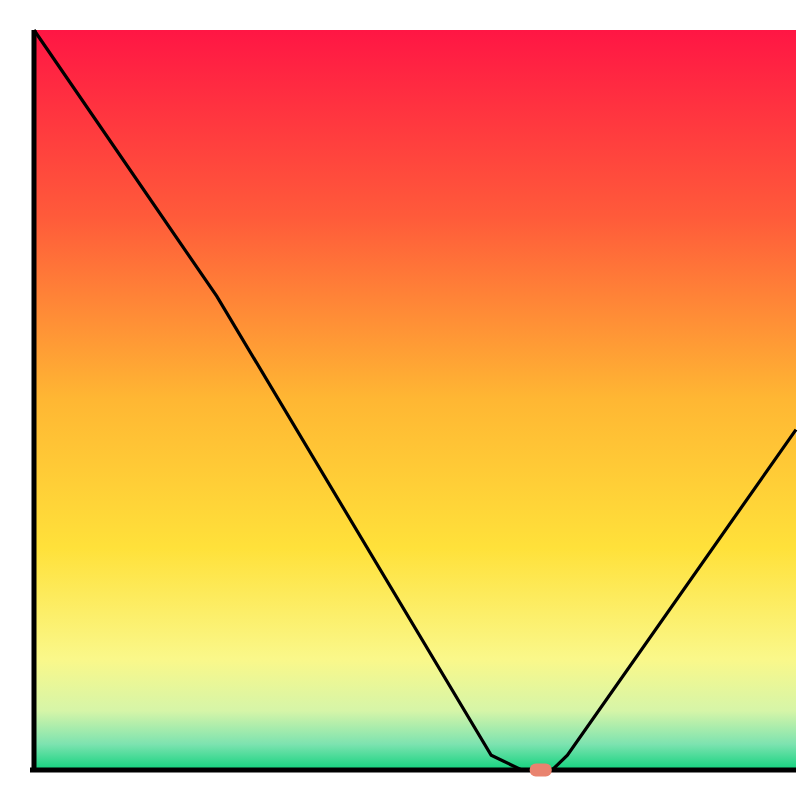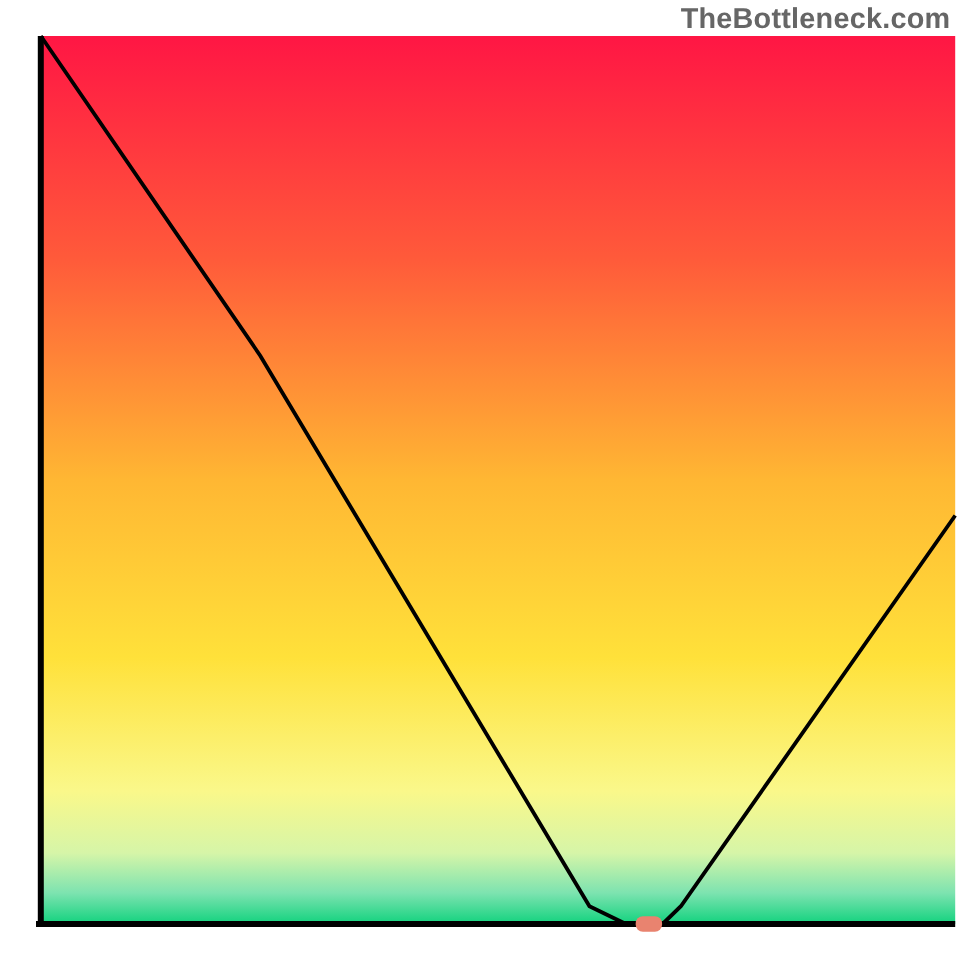--- a/index.html
+++ b/index.html
@@ -26,21 +26,20 @@
     z-index: 10;
   }
   svg {
     display: block;
   }
 </style>
 </head>
 <body>
 
 <div class="chart-wrap">
-  <div class="watermark">TheBottleneck.com</div>
 
   <svg id="chart-svg" width="800" height="800" viewBox="0 0 800 800">
     <defs>
       <linearGradient id="bg-grad" x1="0" y1="0" x2="0" y2="1">
           <stop offset="0%" stop-color="#ff1644"></stop>
           <stop offset="25%" stop-color="#ff5a3a"></stop>
           <stop offset="50%" stop-color="#ffb733"></stop>
           <stop offset="70%" stop-color="#ffe13a"></stop>
           <stop offset="85%" stop-color="#faf88a"></stop>
           <stop offset="92%" stop-color="#d6f5a8"></stop>

